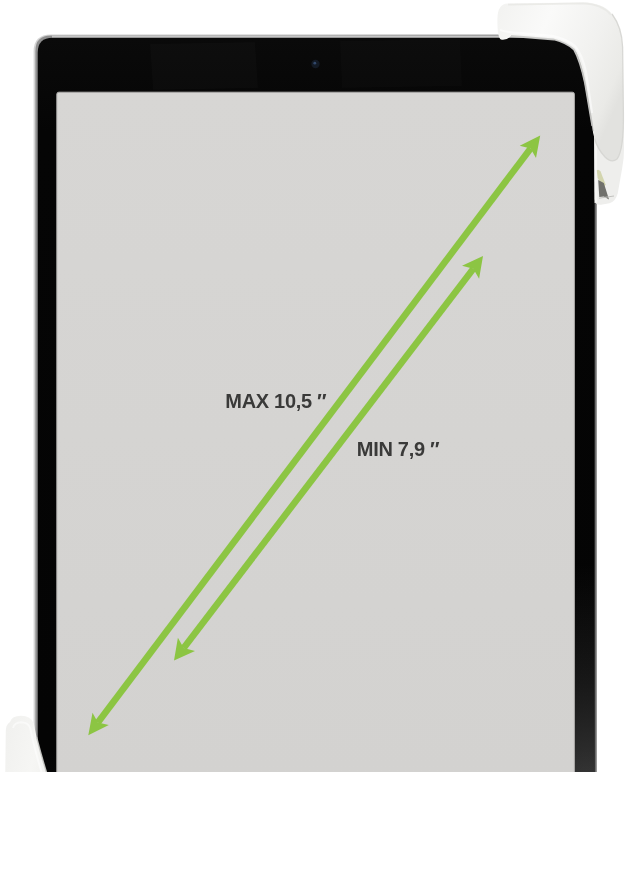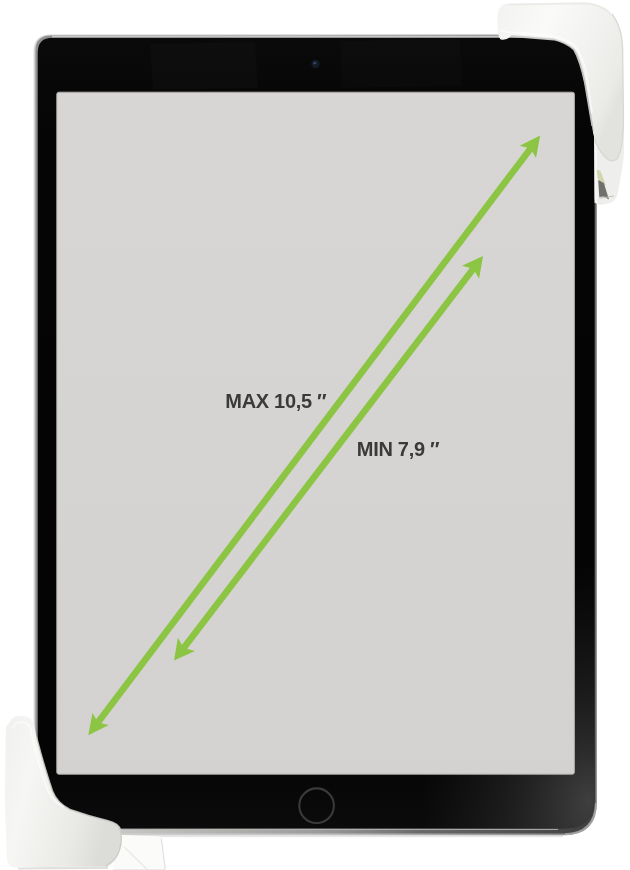--- a/index.html
+++ b/index.html
@@ -1,16 +1,16 @@
 <!DOCTYPE html>
 <html><head>
 <meta charset="utf-8">
 <style>
   html,body{margin:0;padding:0;background:#ffffff;}
-  #stage{position:relative;width:630px;height:870px;background:#a3a3a3;overflow:hidden;}
+  #stage{position:relative;width:630px;height:772px;background:#a3a3a3;overflow:hidden;}
   svg{display:block;}
   text{font-family:"Liberation Sans",sans-serif;}
 </style>
 </head>
 <body>
 <div id="stage">
 <svg width="630" height="870" viewBox="0 0 630 870">
   <defs>
     <linearGradient id="rimOuterGrad" x1="0" y1="0" x2="1" y2="0">
       <stop offset="0" stop-color="#d4d4d4"></stop>

